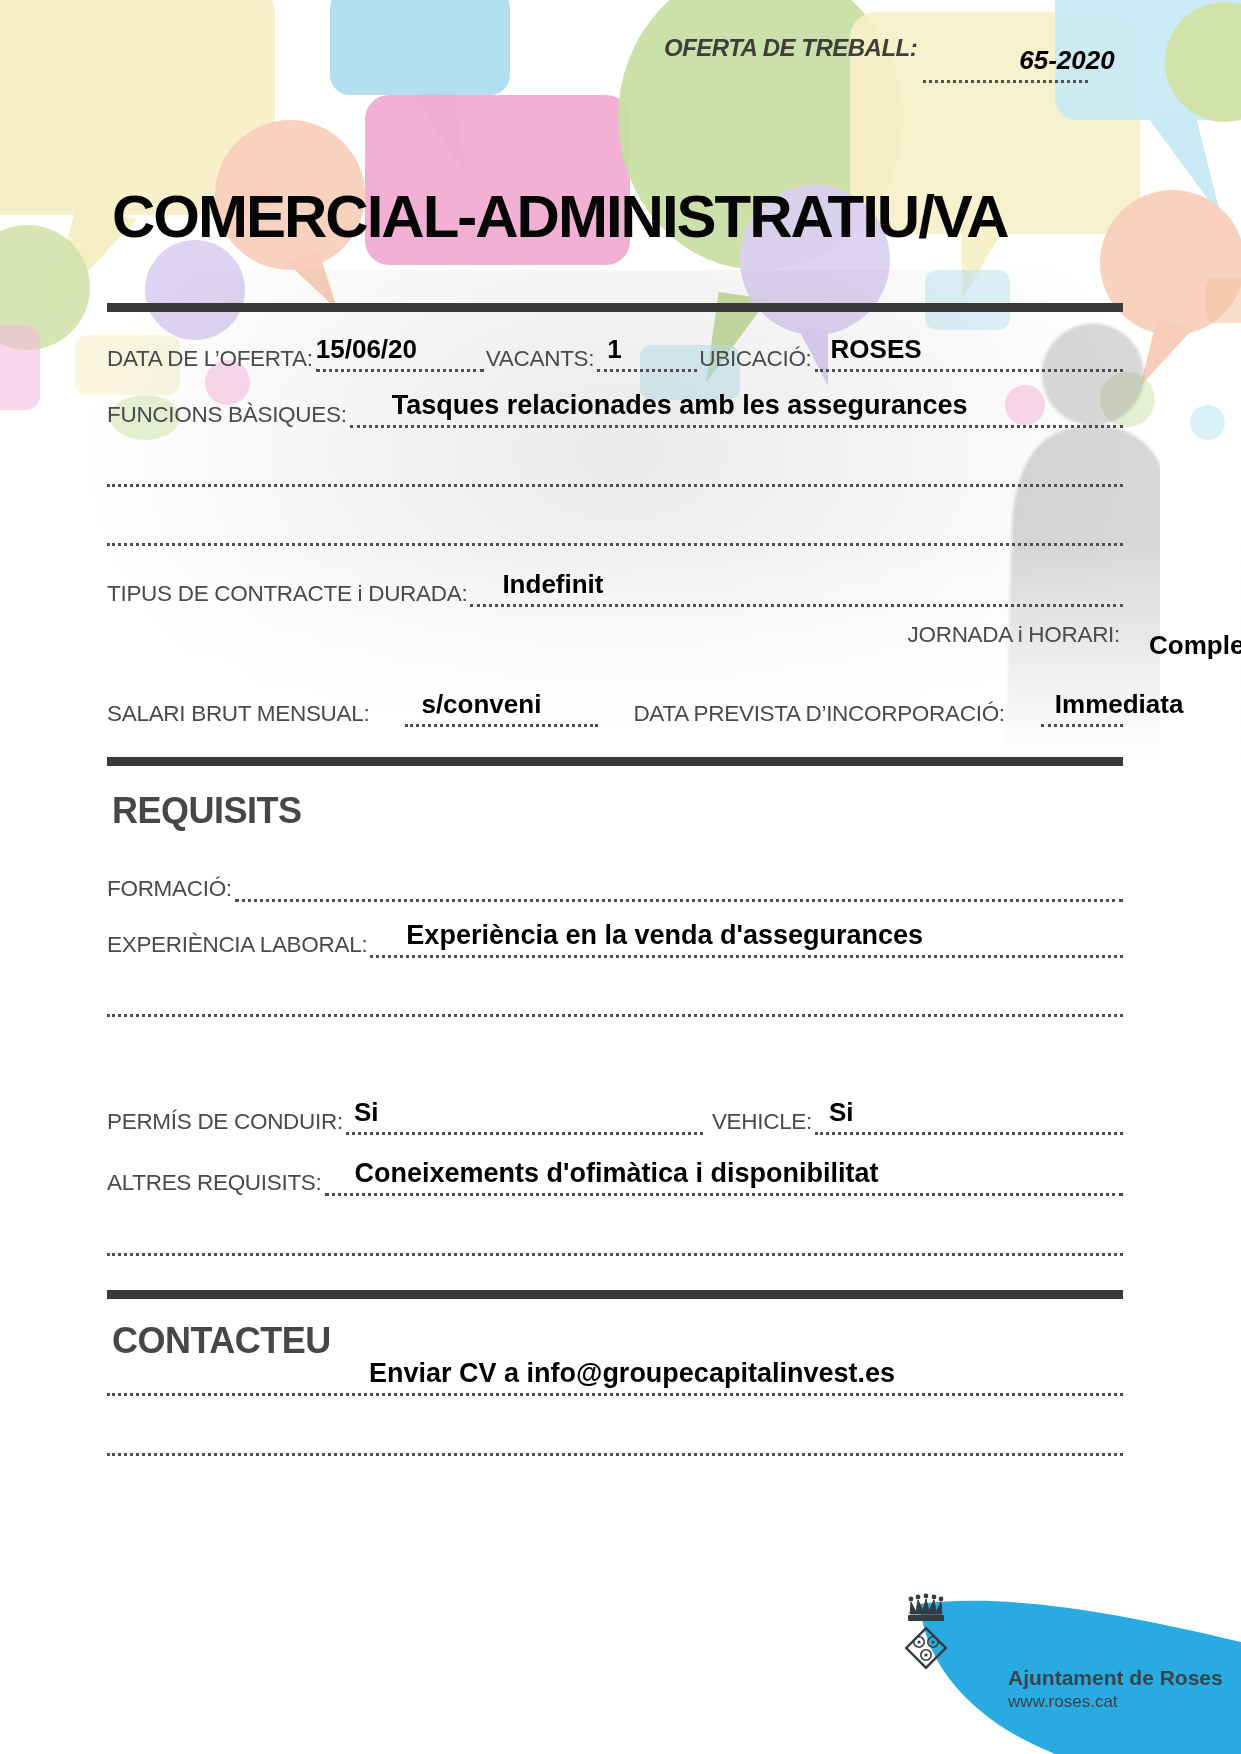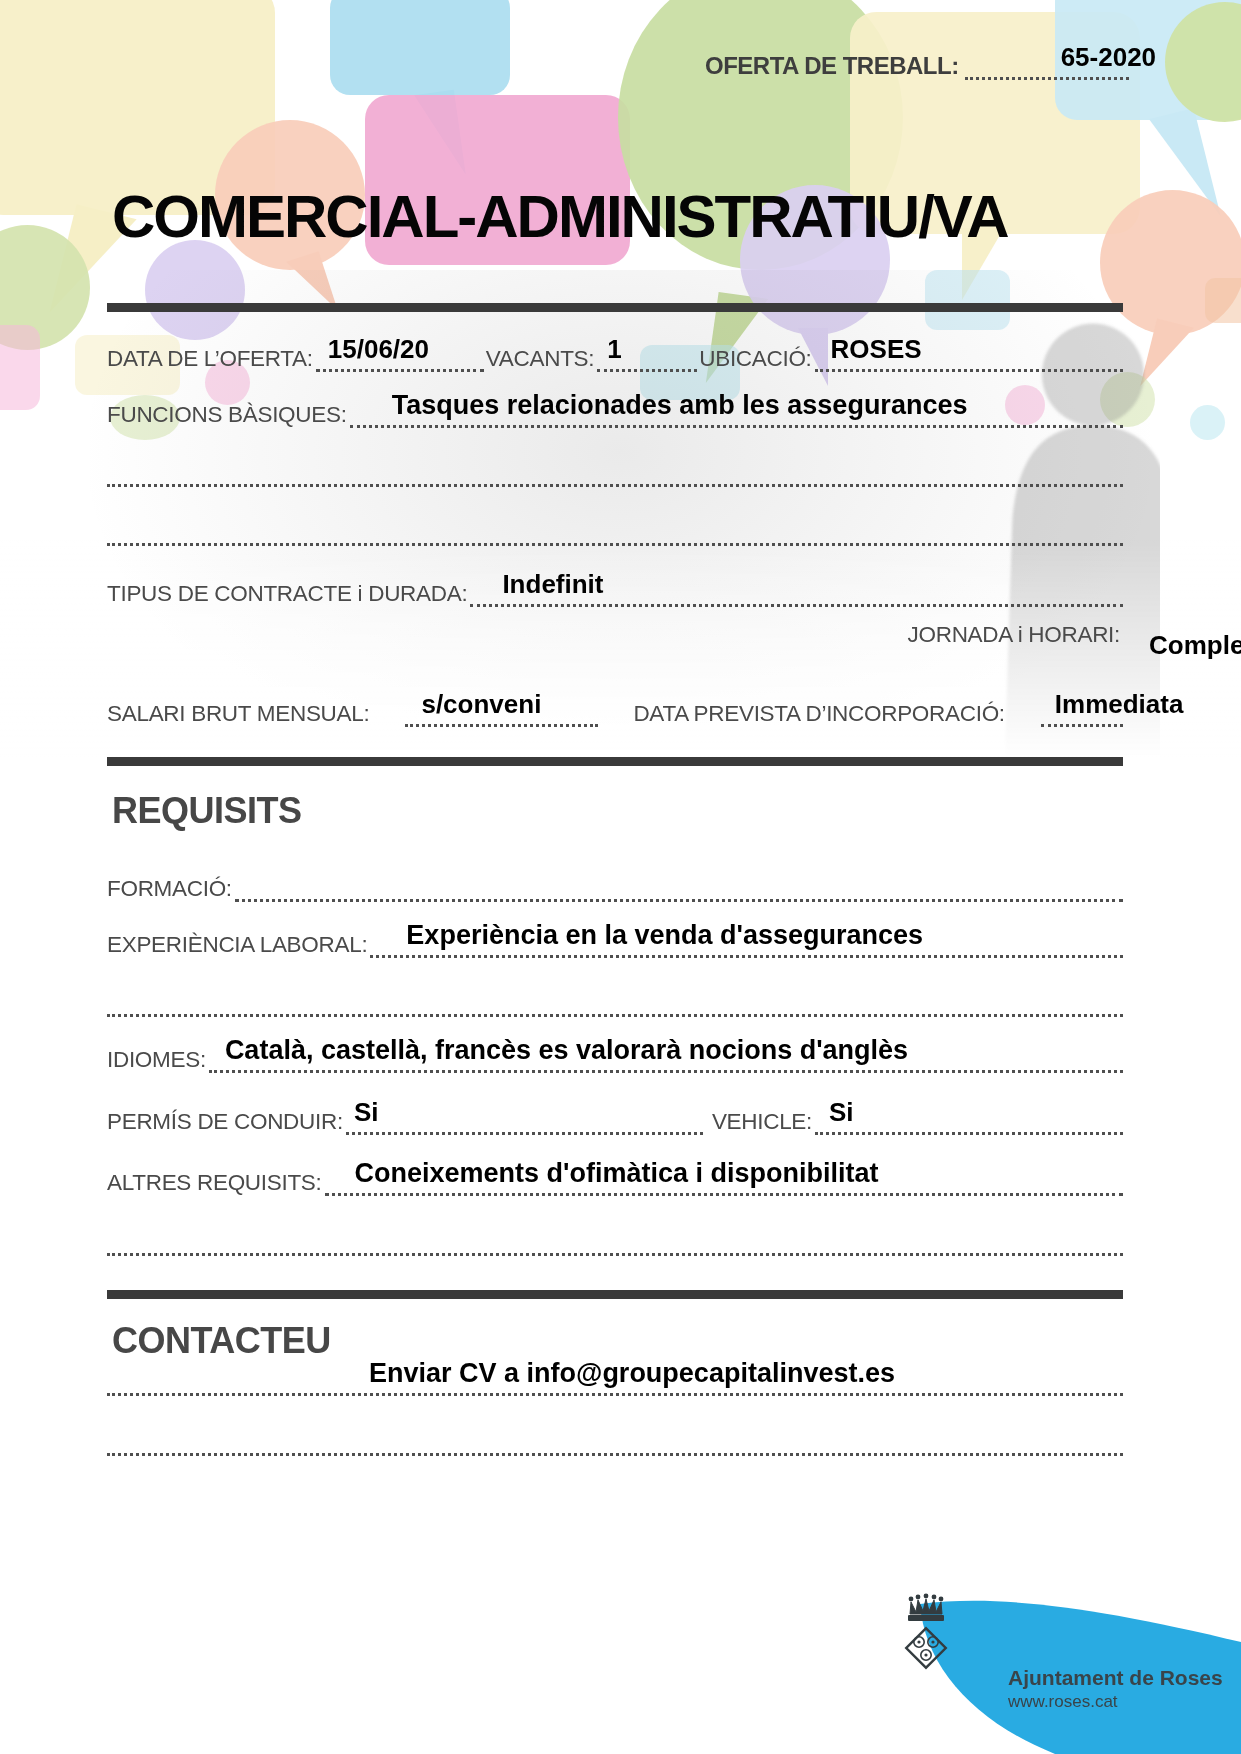--- a/index.html
+++ b/index.html
@@ -14,22 +14,22 @@
   .t{position:absolute;width:0;height:0;}
   .mid{opacity:.55;}
   
   .people-svg{position:absolute;left:80px;top:280px;z-index:1;}
   .haze{position:absolute;left:90px;top:270px;width:1060px;height:520px;z-index:1;
     background:radial-gradient(ellipse at 50% 35%, rgba(125,125,125,.16), rgba(125,125,125,0) 72%);}
   .fade{position:absolute;left:0;top:540px;width:100%;height:250px;z-index:2;
     background:linear-gradient(rgba(255,255,255,0), #ffffff 88%);}
   
   .content{position:absolute;inset:0;z-index:10;}
-  .offer-line{position:absolute;left:705px;top:34px;width:424px;height:46px;
-    display:flex;align-items:flex-end;}
+  .offer-line{position:absolute;left:664px;top:34px;width:424px;height:46px;
+    display:flex;font-style:italic;}
   .offer-line .olbl{font-size:24px;font-weight:bold;color:#3e3e3e;white-space:nowrap;letter-spacing:-.5px;}
   .page-title{position:absolute;left:112px;top:182px;width:1060px;
     font-size:60px;font-weight:bold;letter-spacing:-2px;color:#050505;white-space:nowrap;}
   .bar{position:absolute;left:107px;width:1016px;height:9px;background:#3a3a3a;}
   .bar1{top:303px;} .bar2{top:757px;} .bar3{top:1290px;}
   .section-h{position:absolute;left:112px;font-size:36px;font-weight:bold;color:#474747;letter-spacing:-.5px;}
   .h-req{top:790px;} .h-con{top:1320px;text-align:right;}
   .row{position:absolute;left:107px;width:1016px;height:46px;display:flex;align-items:flex-end;z-index:10;}
   .lbl{font-size:22.5px;color:#4a4a4a;white-space:nowrap;letter-spacing:-.3px;padding-right:3px;}
   .fill{flex:1 1 auto;border-bottom:3px dotted #4f4f4f;position:relative;height:100%;}
@@ -121,21 +121,21 @@
       </span>
     </div>
 
     <div class="page-title">COMERCIAL-ADMINISTRATIU/VA</div>
 
     <div class="bar bar1"></div>
 
     <div class="row r-head1">
       <span class="lbl">DATA DE L’OFERTA:</span>
       <span class="fill fz" style="width:168px;">
-        <span class="val" style="left:12px;">15/06/20</span>
+        <span class="val" style="left:0;">15/06/20</span>
       </span>
       <span class="lbl" style="padding-left:2px;">VACANTS:</span>
       <span class="fill fz" style="width:100px;">
         <span class="val" style="left:10px;">1</span>
       </span>
       <span class="lbl" style="padding-left:2px;">UBICACIÓ:</span>
       <span class="fill">
         <span class="val" style="left:16px;">ROSES</span>
       </span>
     </div>
@@ -194,26 +194,20 @@
       <span class="lbl">EXPERIÈNCIA LABORAL:</span>
       <span class="fill">
         <span class="val" style="left:36px;font-size:27px;">Experiència en la venda d'assegurances</span>
       </span>
     </div>
 
     <div class="row r-e3">
         <span class="fill"></span>
       </div>
 
-    <div class="row r-idio">
-      <span class="lbl">IDIOMES:</span>
-      <span class="fill">
-        <span class="val" style="left:16px;font-size:27px;">Català, castellà, francès es valorarà nocions d'anglès</span>
-      </span>
-    </div>
 
     <div class="row r-perm">
       <span class="lbl">PERMÍS DE CONDUIR:</span>
       <span class="fill fz" style="width:357px;">
         <span class="val" style="left:8px;">Si</span>
       </span>
       <span class="lbl" style="padding-left:9px;">VEHICLE:</span>
       <span class="fill">
         <span class="val" style="left:14px;">Si</span>
       </span>

